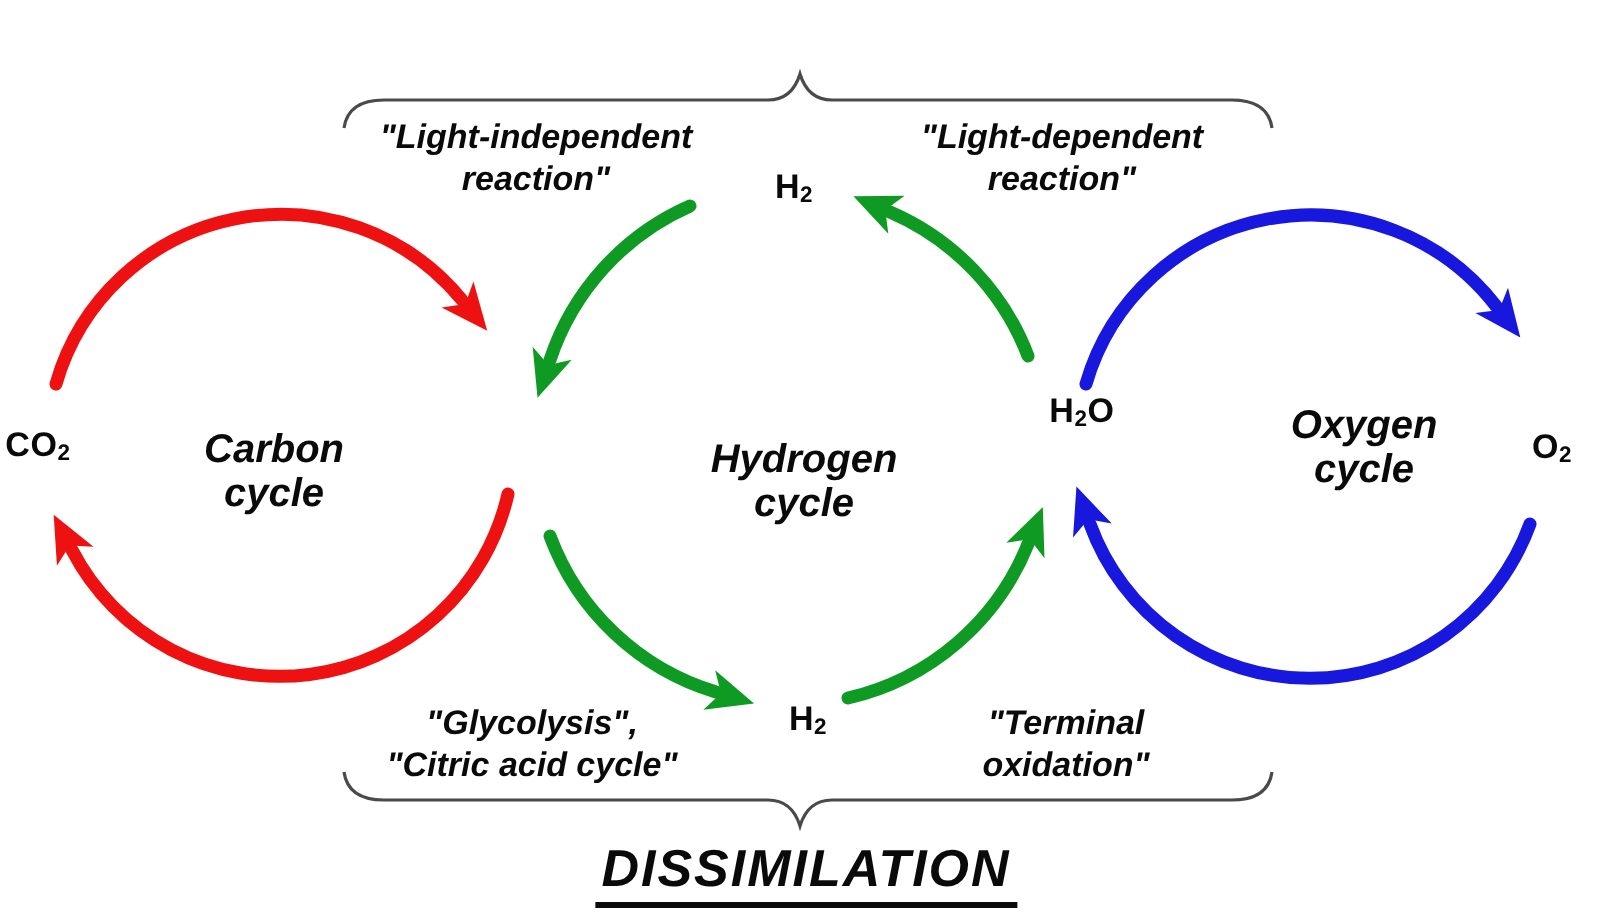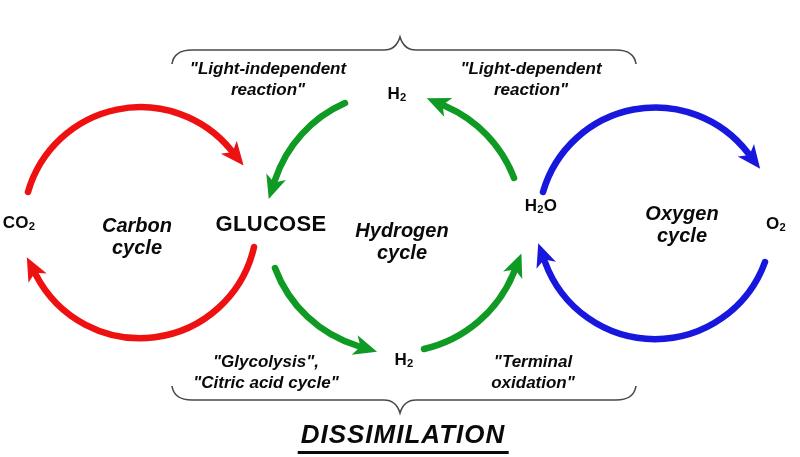--- a/index.html
+++ b/index.html
@@ -117,21 +117,20 @@
     <div>Hydrogen</div>
     <div>cycle</div>
   </div>
   <div class="abs cycle-label" style="left:682px; top:224px;">
     <div>Oxygen</div>
     <div>cycle</div>
   </div>
 
   <div class="abs molecule" style="left:19px; top:223px;"><span>CO</span><sub>2</sub><span></span></div>
 
-  <div class="abs molecule" style="left:271px; top:224px; font-size:22px;"><span>GLUCOSE</span></div>
 
   <div class="abs molecule" style="left:397px; top:94px;"><span>H</span><sub>2</sub></div>
 
   <div class="abs molecule" style="left:531px; top:206px;margin-left:10px;"><span>H</span><sub>2</sub><span>O</span></div>
 
   <div class="abs molecule" style="left:776px; top:224px;"><span>O</span><sub>2</sub></div>
 
   <div class="abs molecule" style="left:404px; top:360px;"><span>H</span><sub>2</sub></div>
 
 </div>

